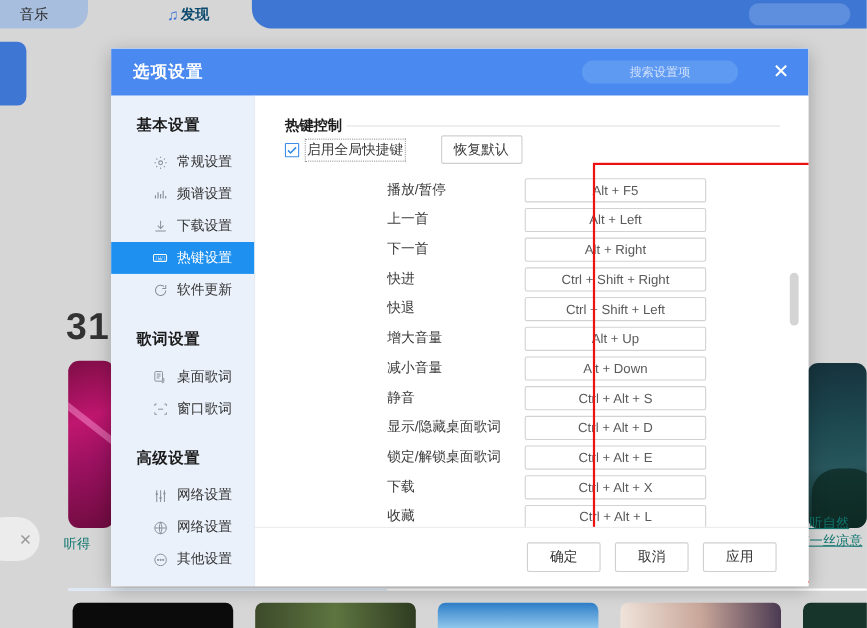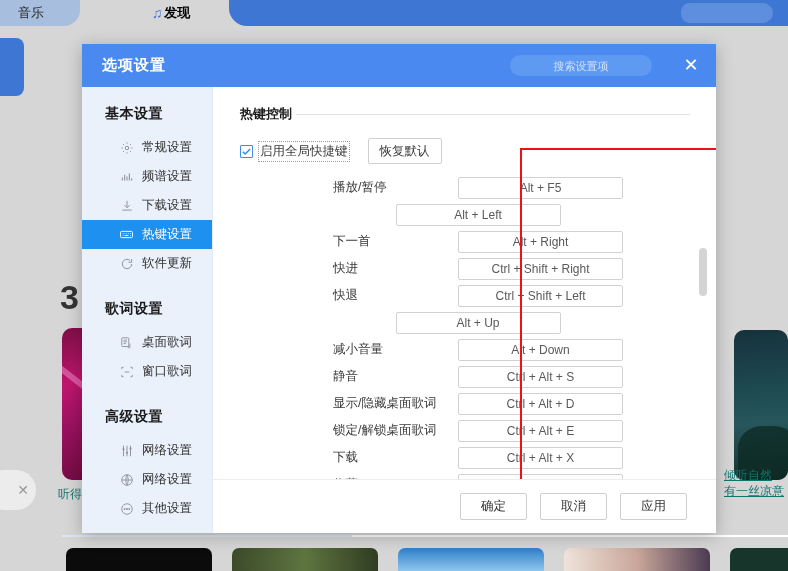--- a/index.html
+++ b/index.html
@@ -22,21 +22,21 @@
   }
   .bg-tab-left span {
     position: absolute; right: 36px; top: 4px;
     font-size: 13px; color: #2a2a2a;
   }
   .bg-tab-mid {
     position: absolute; left: 108px; top: 0; width: 126px; height: 26px;
     display: flex; align-items: center; justify-content: center; gap: 2px;
   }
   .bg-tab-mid .note { color: #3b72d9; font-size: 14px; }
-  .bg-tab-mid span.lbl { font-size: 13px; color: #000000; font-weight: bold; }
+  .bg-tab-mid span.lbl { font-size: 13px; color: #0c4a6e; font-weight: bold; }
   .bg-tab-right {
     position: absolute; left: 229px; top: 0; width: 559px; height: 26px;
     background: #3e76d4; border-bottom-left-radius: 18px;
   }
   .bg-tab-right .pill {
     position: absolute; left: 452px; top: 3px; width: 92px; height: 20px;
     background: #5e8ede; border-radius: 10px 12px 12px 10px;
   }
   .bg-left-chip {
     position: absolute; left: -14px; top: 38px; width: 38px; height: 58px;
@@ -81,21 +81,21 @@
     background: #fff;
   }
   .bg-divline .seg {
     position: absolute; left: 0; top: 0; width: 290px; height: 2px; background: #dbe6f5;
   }
   .bg-thumbrow { position: absolute; left: 0; top: 548px; width: 788px; height: 23px; }
   .bg-thumb { position: absolute; top: 0; height: 23px; border-radius: 7px 7px 0 0; }
 
   
   #dialog {
-    position: absolute; left: 82px; top: 44px; width: 634px; height: 489px;
+    position: absolute; left: 101px; top: 44px; width: 634px; height: 489px;
     background: #fff; box-shadow: 0 3px 16px rgba(0,0,0,.25);
     overflow: hidden;
   }
   .titlebar {
     position: relative; height: 43px; background: #4a89ef;
     display: flex; align-items: center;
   }
   .titlebar .title {
     margin-left: 20px; color: #fff; font-size: 15px; font-weight: bold;
     letter-spacing: 1px;
@@ -142,21 +142,21 @@
   
   .content { flex: 1; position: relative; background: #fff; padding-left: 27px; }
   .sec-head {
     display: flex; align-items: center; gap: 4px;
     margin-top: 18px; padding-right: 26px;
   }
   .sec-head .lbl { font-size: 13px; font-weight: bold; color: #1b1b1b; white-space: nowrap; }
   .sec-head .rule { flex: 1; height: 1px; background: #e2e2e2; }
 
   .opts-row {
-    display: flex; align-items: center; margin-top: 15px; gap: 0;
+    display: flex; align-items: center; gap: 14px;
   }
   .cbx { display: flex; align-items: center; gap: 7px; cursor: pointer; }
   .cbx .box {
     width: 13px; height: 13px; border: 1px solid #9aa1ab; background: #fff;
     display: inline-flex; align-items: center; justify-content: center;
     border-radius: 1px; flex: 0 0 13px;
   }
   .cbx.checked .box { border-color: #3c8ce8; }
   .cbx .box svg { display: block; }
   .cbx .t { font-size: 12.5px; color: #3a3a3a; }
@@ -386,35 +386,37 @@
 
         <button class="reset-btn">恢复默认</button>
       </div>
 
       <div class="hk-list">
         <div class="hk-row">
           <span class="hk-label">播放/暂停</span>
           <input class="hk-input" readonly="" value="Alt + F5" style="">
         </div>
         <div class="hk-row">
+          <span class="hk-label">上一首</span>
           <input class="hk-input" readonly="" value="Alt + Left" style="">
         </div>
         <div class="hk-row">
           <span class="hk-label">下一首</span>
           <input class="hk-input" readonly="" value="Alt + Right" style="">
         </div>
         <div class="hk-row">
           <span class="hk-label">快进</span>
           <input class="hk-input" readonly="" value="Ctrl + Shift + Right" style="">
         </div>
         <div class="hk-row">
           <span class="hk-label">快退</span>
           <input class="hk-input" readonly="" value="Ctrl + Shift + Left" style="">
         </div>
         <div class="hk-row">
+          <span class="hk-label">增大音量</span>
           <input class="hk-input" readonly="" value="Alt + Up" style="">
         </div>
         <div class="hk-row">
           <span class="hk-label">减小音量</span>
           <input class="hk-input" readonly="" value="Alt + Down" style="">
         </div>
         <div class="hk-row">
           <span class="hk-label">静音</span>
           <input class="hk-input" readonly="" value="Ctrl + Alt + S" style="">
         </div>

